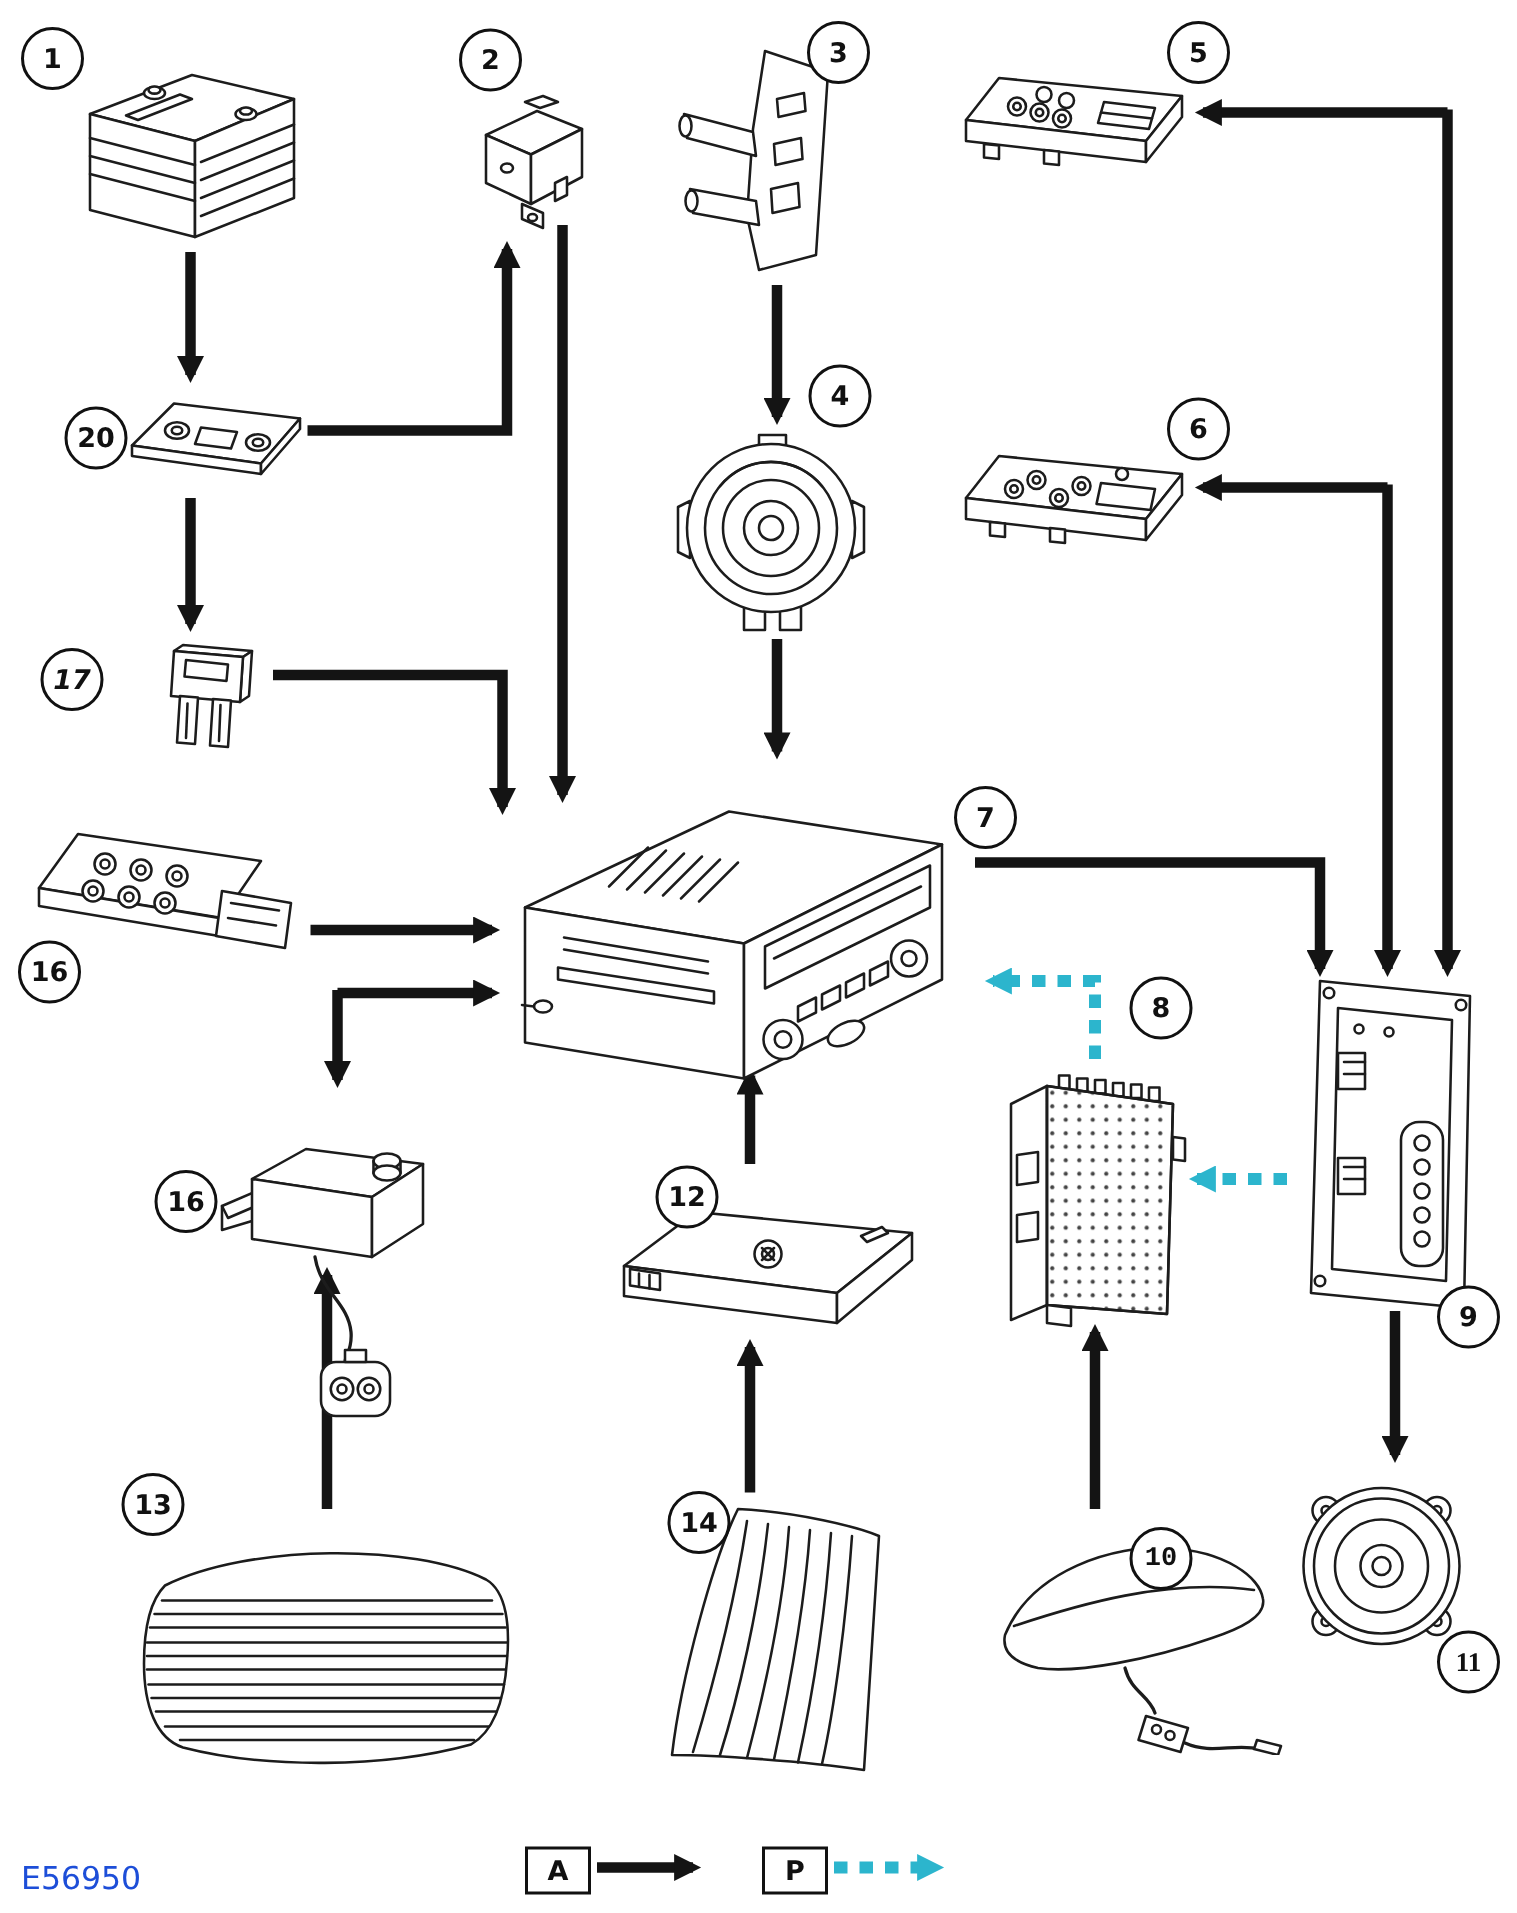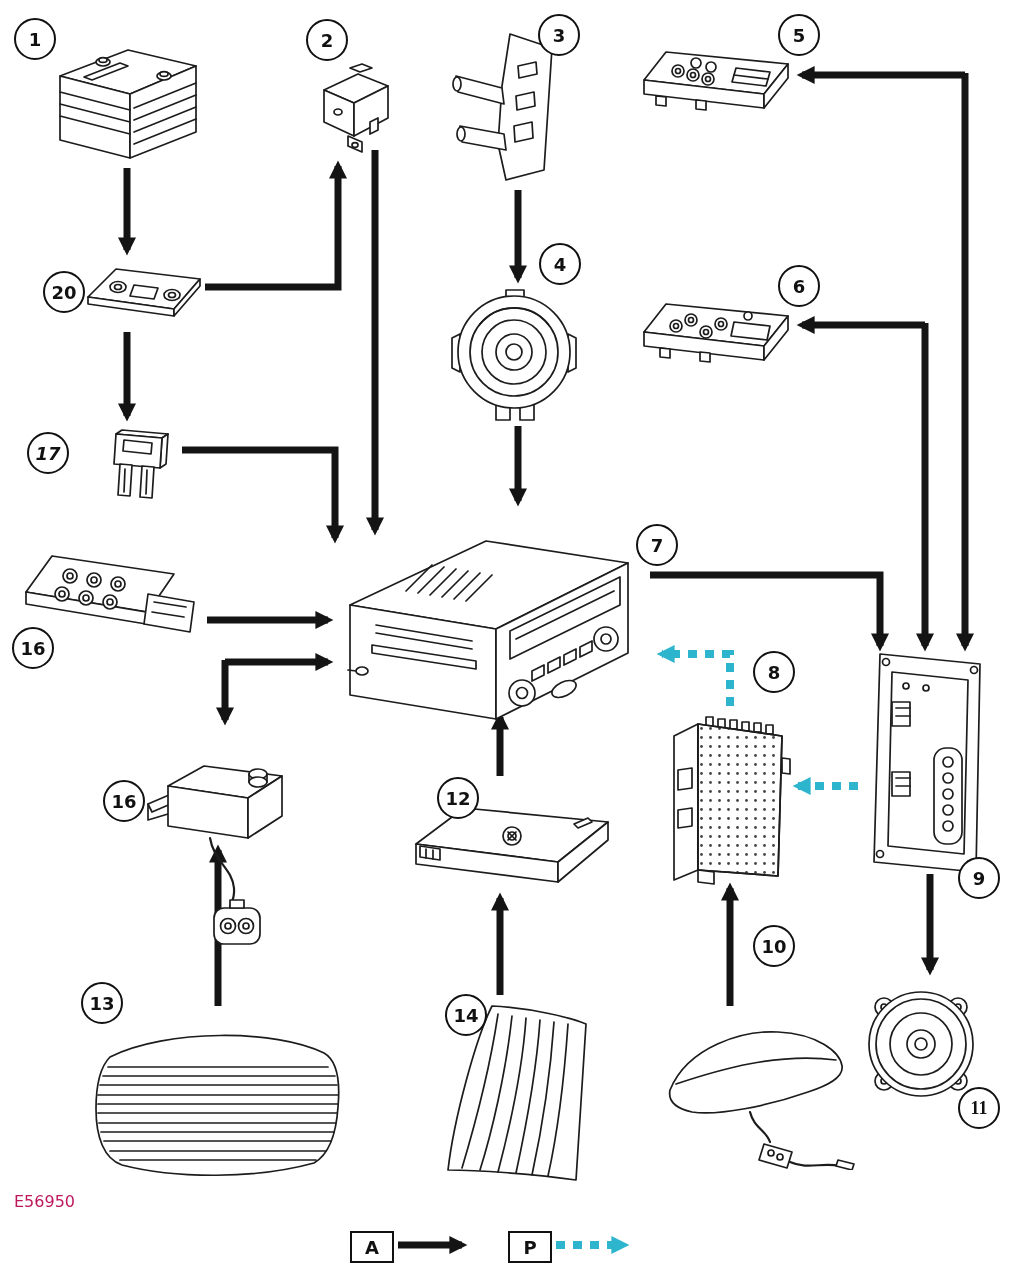--- a/index.html
+++ b/index.html
@@ -7,21 +7,21 @@
           font-family:"DejaVu Sans",sans-serif;overflow:hidden;}
   #arrow-layer{position:absolute;left:0;top:0;z-index:1;}
   .component{position:absolute;z-index:2;}
   .component svg{display:block;}
   .callout{position:absolute;width:38px;height:38px;border:2.5px solid #111;
            border-radius:50%;background:#fff;display:flex;align-items:center;
            justify-content:center;font-weight:bold;font-size:18px;color:#111;z-index:5;}
   .legend-box{position:absolute;width:40px;height:28px;border:2px solid #111;background:#fff;
               display:flex;align-items:center;justify-content:center;font-weight:bold;
               font-size:18px;color:#111;z-index:5;}
-  .figure-code{position:absolute;left:14px;top:1192px;font-size:16px;color:#be185d;z-index:5;}
+  .figure-code{position:absolute;left:14px;top:1240px;font-size:21px;color:#1d4ed8;z-index:5;}
 </style>
 </head>
 <body>
 
 <div class="canvas">
 
   <svg id="arrow-layer" width="1011" height="1275">
     <defs>
       <marker id="head-solid" viewBox="0 0 10 10" refX="7" refY="5" markerWidth="20" markerHeight="18" orient="auto" markerUnits="userSpaceOnUse">
         <path id="head-solid-path" d="M0 0 L10 5 L0 10 Z" fill="#141414"></path>
@@ -413,21 +413,21 @@
 
   <div class="callout" style="left:14px;top:18px;">1</div>
   <div class="callout" style="left:306px;top:19px;">2</div>
   <div class="callout" style="left:538px;top:14px;">3</div>
   <div class="callout" style="left:539px;top:243px;">4</div>
   <div class="callout" style="left:778px;top:14px;">5</div>
   <div class="callout" style="left:778px;top:265px;">6</div>
   <div class="callout" style="left:636px;top:524px;">7</div>
   <div class="callout" style="left:753px;top:651px;">8</div>
   <div class="callout" style="left:958px;top:857px;">9</div>
-  <div class="callout" style="left:753px;top:925px;">10</div>
+  <div class="callout" style="left:753px;top:1018px;font-family:Liberation Mono, monospace;">10</div>
   <div class="callout" style="left:958px;top:1087px;font-family:Liberation Serif, serif;">11</div>
   <div class="callout" style="left:437px;top:777px;">12</div>
   <div class="callout" style="left:445px;top:994px;">14</div>
   <div class="callout" style="left:81px;top:982px;">13</div>
   <div class="callout" style="left:103px;top:780px;">16</div>
   <div class="callout" style="left:12px;top:627px;">16</div>
   <div class="callout" style="left:27px;top:432px;font-style:italic;">17</div>
   <div class="callout" style="left:43px;top:271px;">20</div>
 
   <div class="legend-box" style="left:350px;top:1231px;">A</div>

